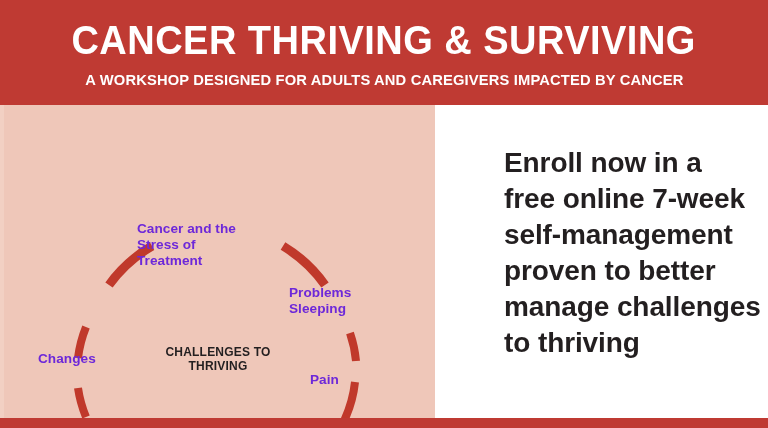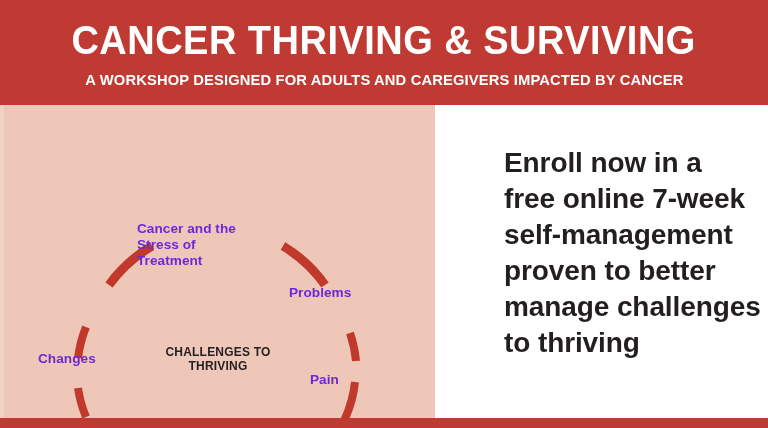--- a/index.html
+++ b/index.html
@@ -155,20 +155,21 @@
         </div>
 
         <div class="node n-top">
           <div>Cancer and the</div>
           <div>Stress of</div>
           <div>Treatment</div>
         </div>
 
         <div class="node n-sleep">
           <div>Problems</div>
+          <div>Sleeping</div>
         </div>
 
         <div class="node n-pain">
           <div>Pain</div>
         </div>
 
         <div class="node n-stress">
           <div>Stress/</div>
 
         </div>

